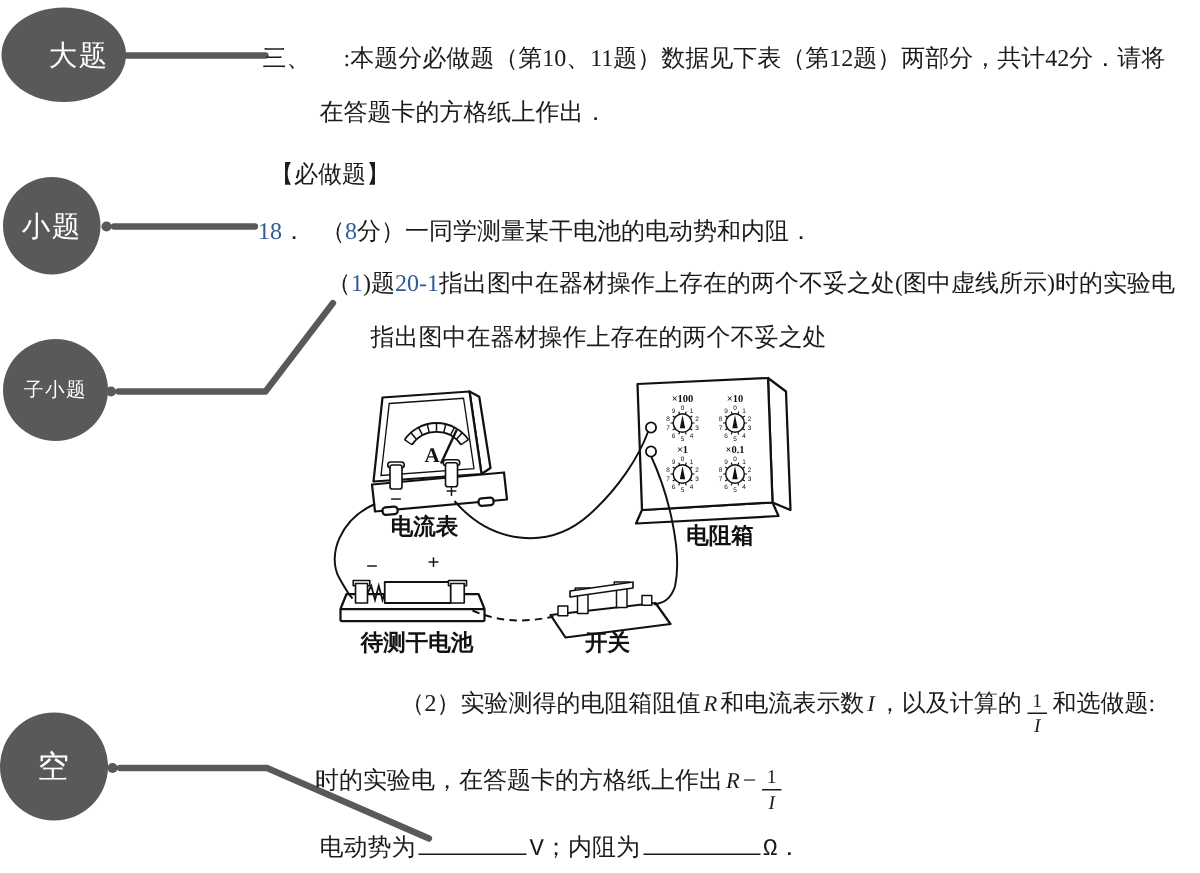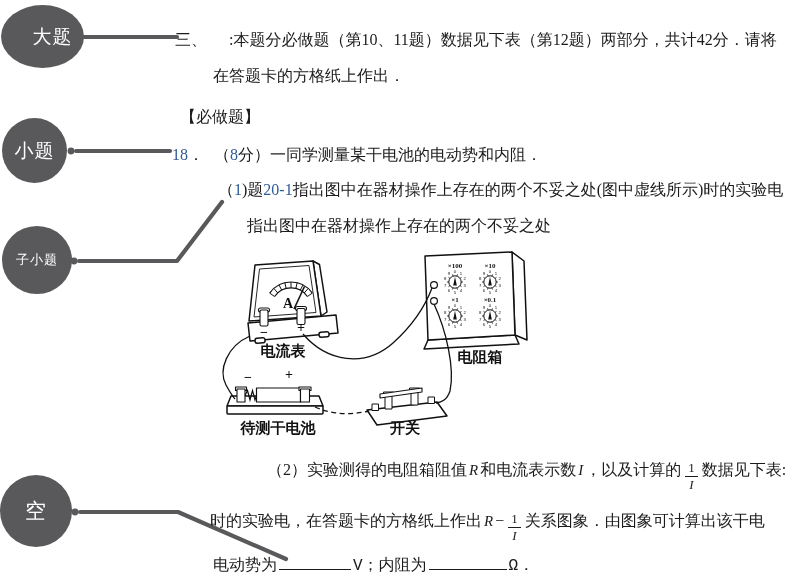--- a/index.html
+++ b/index.html
@@ -76,22 +76,22 @@
   <circle class="connector-dot" cx="75" cy="512" r="3.4"></circle>
   <path class="connector" d="M80,512 L178,512 L286,559"></path>
 </svg>
 
 <div class="doc-line" id="line-1"><span>三、</span><span style="display: inline-block; width: 22px;"></span><span>:本题分必做题（第10、11题）数据见下表（第12题）两部分，共计42分．请将</span></div>
 <div class="doc-line" id="line-2"><span>在答题卡的方格纸上作出．</span></div>
 <div class="doc-line" id="line-3"><span>【必做题】</span></div>
 <div class="doc-line" id="line-4"><span class="num">18</span><span>．</span><span style="display: inline-block; width: 10px;"></span><span>（</span><span class="num">8</span><span>分）一同学测量某干电池的电动势和内阻．</span></div>
 <div class="doc-line" id="line-5"><span>（</span><span class="num">1</span><span>)题</span><span class="num">20-1</span><span>指出图中在器材操作上存在的两个不妥之处(图中虚线所示)时的实验电</span></div>
 <div class="doc-line" id="line-6"><span>指出图中在器材操作上存在的两个不妥之处</span></div>
-<div class="doc-line" id="line-7"><span>（2）实验测得的电阻箱阻值</span><span class="var">R</span><span>和电流表示数</span><span class="var">I</span><span>，以及计算的</span><span class="frac"><span class="fnum">1</span><span class="fden">I</span></span><span>数据见下表:</span></div>
-<div class="doc-line" id="line-8"><span>时的实验电，在答题卡的方格纸上作出</span><span class="var">R</span><span>−</span><span class="frac"><span class="fnum">1</span><span class="fden">I</span></span><span>关系图象．由图象可计算出该干电</span></div>
+<div class="doc-line" id="line-7"><span>（2）实验测得的电阻箱阻值</span><span class="var">R</span><span>和电流表示数</span><span class="var">I</span><span>，以及计算的</span><span class="frac"><span class="fnum">1</span><span class="fden">I</span></span><span>和选做题:</span></div>
+<div class="doc-line" id="line-8"><span>时的实验电，在答题卡的方格纸上作出</span><span class="var">R</span><span>−</span><span class="frac"><span class="fnum">1</span><span class="fden">I</span></span></div>
 <div class="doc-line" id="line-9"><span>电动势为</span><span class="blank" style="width: 72px;"></span><span>V；内阻为</span><span class="blank" style="width: 78px;"></span><span>Ω．</span></div>
 
 <svg id="diagram" width="400" height="200" viewBox="0 0 400 200">
 
   <g>
     <polygon class="comp" points="33,75 121,67 123,85 35,93"></polygon>
     <rect x="40" y="90" width="10" height="5" rx="2" class="comp" transform="rotate(-5 45 92)"></rect>
     <rect x="104" y="84" width="10" height="5" rx="2" class="comp" transform="rotate(-5 109 86)"></rect>
     <polygon class="comp" points="98,13 104.5,16.5 112,64 106,68"></polygon>
     <polygon class="comp" points="40,17 98,13 106,68 34,73"></polygon>

